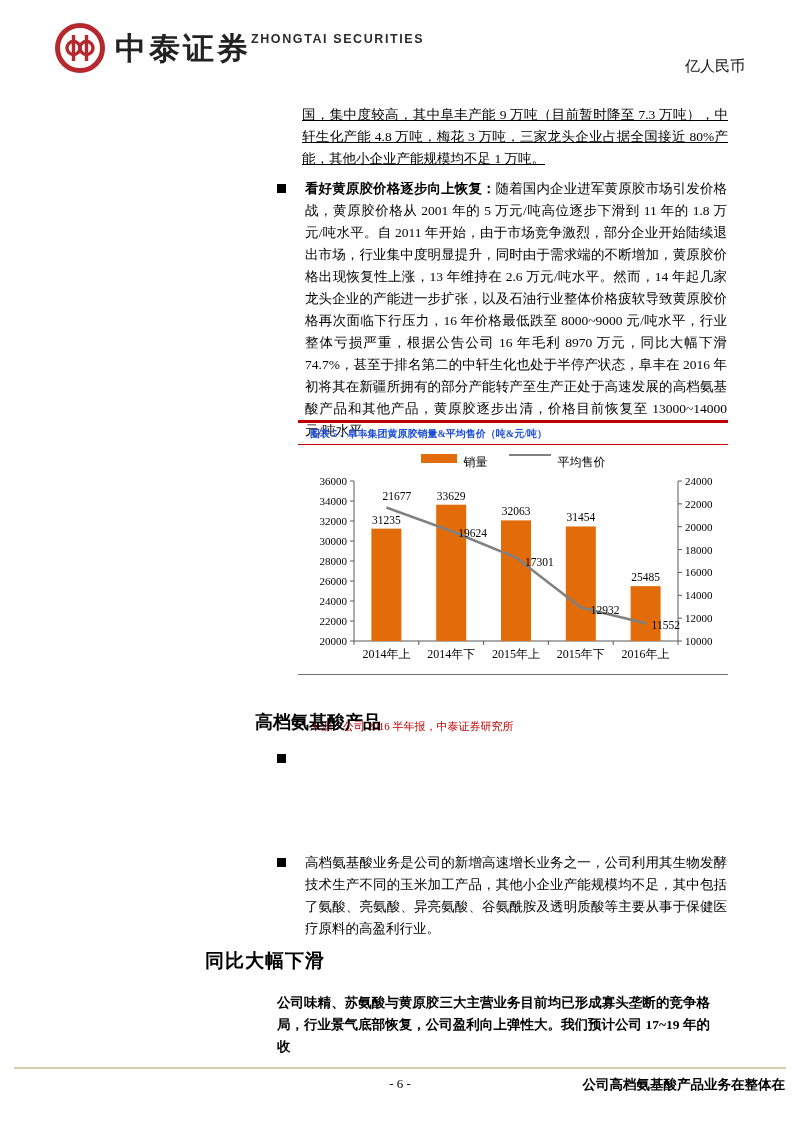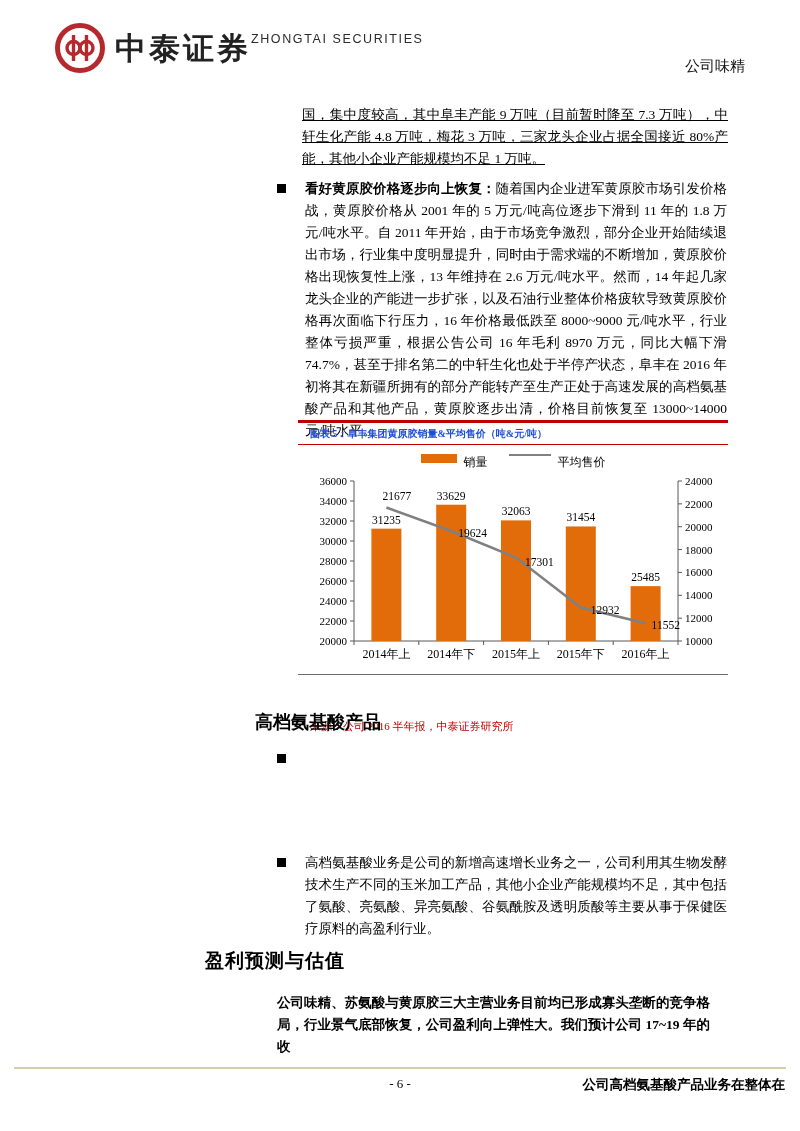--- a/index.html
+++ b/index.html
@@ -7,21 +7,21 @@
     position:relative; width:800px; height:1131px; background:#ffffff;
     font-family:"Liberation Serif","DejaVu Serif",serif; color:#000;
     overflow:hidden;
   }
   
   .brand { position:absolute; left:54px; top:22px; display:flex; align-items:center; }
   .brand-mark { width:52px; height:52px; margin-right:9px; }
   .brand-text { display:flex; flex-direction:row; justify-content:center; }
   .brand-cn { font-family:"Liberation Sans","DejaVu Sans",sans-serif; font-weight:bold;
               font-size:31px; line-height:33px; color:#222; letter-spacing:3px; }
-  .brand-en { font-family:"Liberation Sans","DejaVu Sans",sans-serif; font-weight:normal;
+  .brand-en { font-family:"Liberation Sans","DejaVu Sans",sans-serif; font-weight:bold;
               font-size:12.5px; color:#2b2b2b; letter-spacing:1.6px; }
   .doc-type { position:absolute; top:57px; right:55px; font-size:15px; color:#111; }
 
   
   .bodytext { font-size:13.5px; line-height:22px; text-align:justify; }
   .p1 { position:absolute; left:302px; top:104px; width:426px;text-decoration:underline; }
   .bullet-item { position:absolute; left:277px; width:450px; padding-left:28px; box-sizing:border-box; }
   .bullet-sq { position:absolute; left:0; top:6px; width:9px; height:9px; background:#000; }
   .b1 { top:178px; }
   .b2 { top:748px; }
@@ -65,21 +65,21 @@
         <circle cx="32.5" cy="26" r="6.5" fill="none" stroke="#B4282E" stroke-width="3.4"></circle>
         <line x1="19.5" y1="13" x2="19.5" y2="39" stroke="#B4282E" stroke-width="3.4"></line>
         <line x1="32.5" y1="13" x2="32.5" y2="39" stroke="#B4282E" stroke-width="3.4"></line>
       </svg>
     </span>
     <span class="brand-text">
       <span class="brand-cn">中泰证券</span>
       <span class="brand-en">ZHONGTAI SECURITIES</span>
     </span>
   </div>
-  <div class="doc-type">公司味精</div>
+  <div class="doc-type">亿人民币</div>
 
   <div class="bodytext p1">国，集中度较高，其中阜丰产能 9 万吨（目前暂时降至 7.3 万吨），中轩生化产能 4.8 万吨，梅花 3 万吨，三家龙头企业占据全国接近 80%产能，其他小企业产能规模均不足 1 万吨。</div>
 
   <div class="bullet-item b1 bodytext">
     <span class="bullet-sq"></span>
     <span class="lead-bold">看好黄原胶价格逐步向上恢复：</span><span>随着国内企业进军黄原胶市场引发价格战，黄原胶价格从 2001 年的 5 万元/吨高位逐步下滑到 11 年的 1.8 万元/吨水平。自 2011 年开始，由于市场竞争激烈，部分企业开始陆续退出市场，行业集中度明显提升，同时由于需求端的不断增加，黄原胶价格出现恢复性上涨，13 年维持在 2.6 万元/吨水平。然而，14 年起几家龙头企业的产能进一步扩张，以及石油行业整体价格疲软导致黄原胶价格再次面临下行压力，16 年价格最低跌至 8000~9000 元/吨水平，行业整体亏损严重，根据公告公司 16 年毛利 8970 万元，同比大幅下滑 74.7%，甚至于排名第二的中轩生化也处于半停产状态，阜丰在 2016 年初将其在新疆所拥有的部分产能转产至生产正处于高速发展的高档氨基酸产品和其他产品，黄原胶逐步出清，价格目前恢复至 13000~14000 元/吨水平。</span>
   </div>
 
   <div class="fig">
     <div class="fig-topline"></div>
@@ -164,20 +164,20 @@
 
   <div class="bullet-item b2 bodytext">
     <span class="bullet-sq"></span>
   </div>
 
   <div class="bullet-item b3 bodytext">
     <span class="bullet-sq"></span>
     <span>高档氨基酸业务是公司的新增高速增长业务之一，公司利用其生物发酵技术生产不同的玉米加工产品，其他小企业产能规模均不足，其中包括了氨酸、亮氨酸、异亮氨酸、谷氨酰胺及透明质酸等主要从事于保健医疗原料的高盈利行业。</span>
   </div>
 
-  <div class="s3-heading">盈利预测与估值</div>
+  <div class="s3-heading">同比大幅下滑</div>
   <div class="s3-para bodytext">公司味精、苏氨酸与黄原胶三大主营业务目前均已形成寡头垄断的竞争格局，行业景气底部恢复，公司盈利向上弹性大。我们预计公司 17~19 年的收</div>
 
   <div class="footer-rule"></div>
   <div class="footer-page">- 6 -</div>
   <div class="footer-disclaimer">公司高档氨基酸产品业务在整体在</div>
 
 </div>
 
 </body></html>

